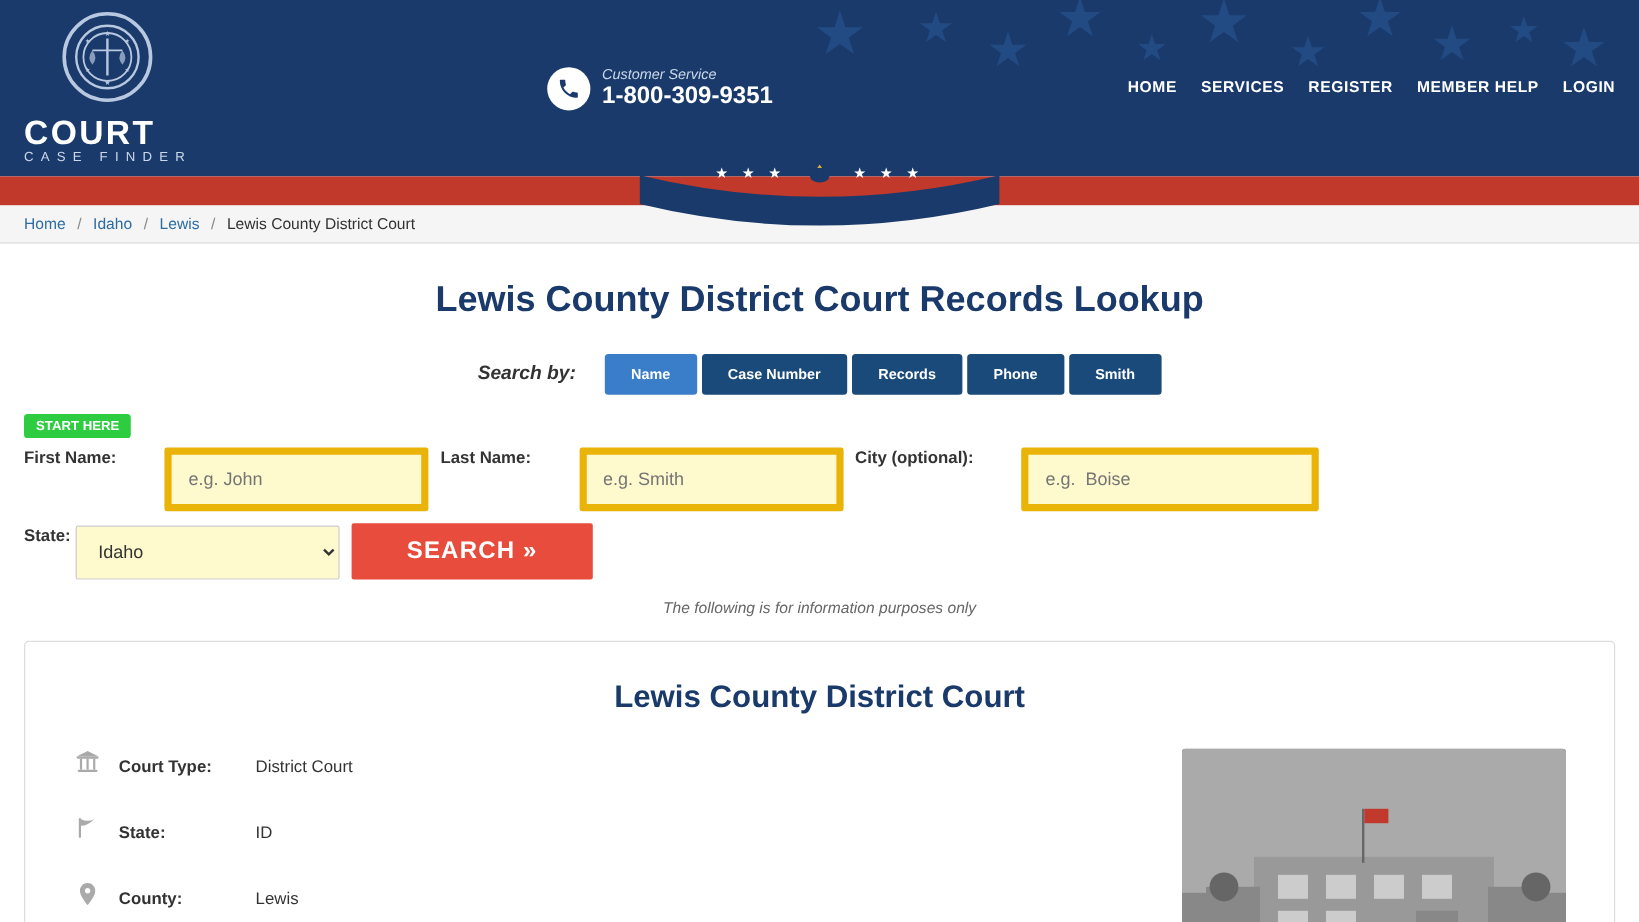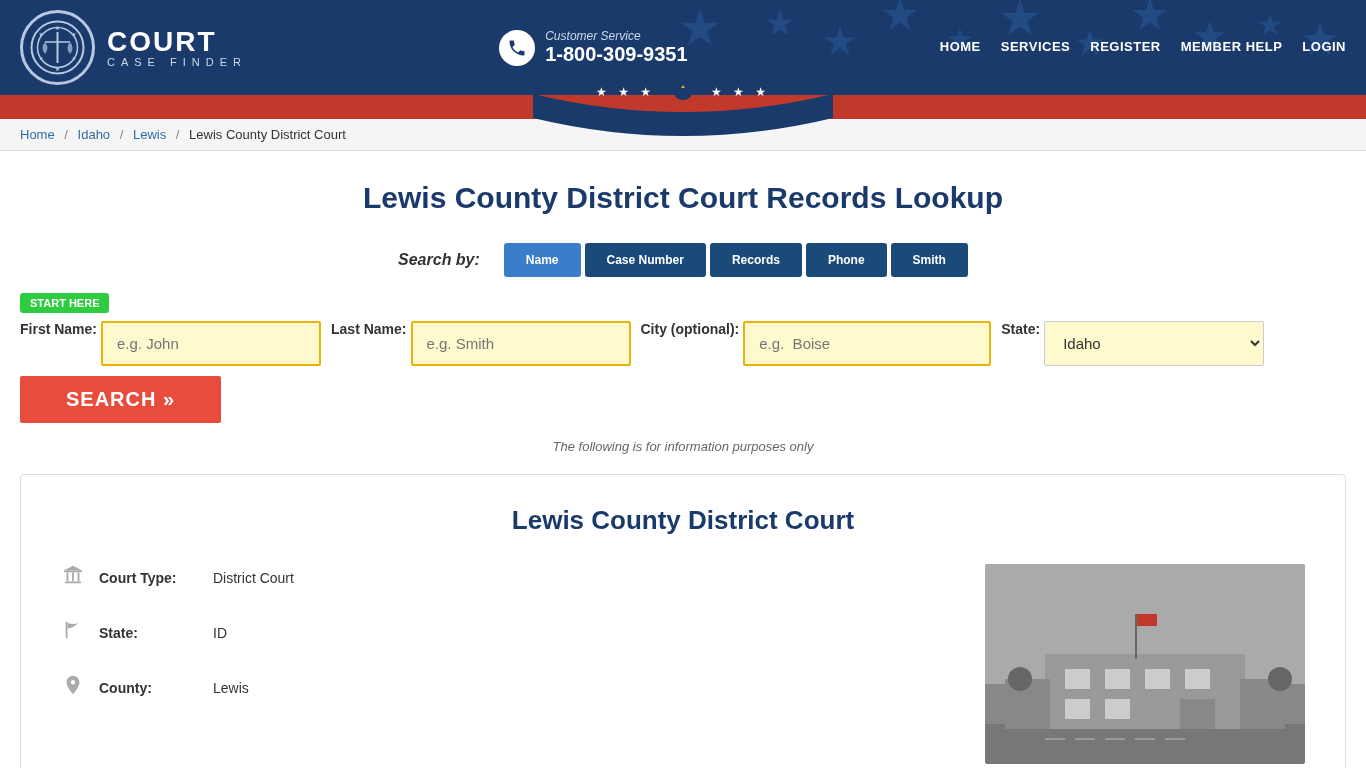--- a/index.html
+++ b/index.html
@@ -18,20 +18,21 @@
     .header-bg-stars {
       position: absolute;
       top: 0; right: 0; bottom: 0; left: 0;
       pointer-events: none;
     }
     .logo-area {
       display: flex;
       align-items: center;
       gap: 12px;
       z-index: 1;
+      flex-direction: column;
     }
     .logo-badge {
       width: 75px;
       height: 75px;
       border: 3px solid #b8c8e0;
       border-radius: 50%;
       background: #1a3a6b;
       display: flex;
       align-items: center;
       justify-content: center;
@@ -180,26 +181,27 @@
     .form-row {
       display: flex;
       align-items: flex-end;
       gap: 10px;
       flex-wrap: wrap;
     }
     .form-group { display: flex; flex-direction: row; gap: 4px; }
     .form-label { font-weight: bold; font-size: 14px; color: #333; }
     .form-input {
       background: #fffacd;
-      border: 2px solid #eab308;
+      border: 6px solid #eab308;
       padding: 12px 14px;
       font-size: 15px;
       border-radius: 2px;
       color: #999;
       width: 220px;
+      margin-left: 36px;
     }
     .form-input.city { width: 248px; }
     .form-select {
       background: #fffacd;
       border: 1px solid #ccc;
       padding: 12px 14px;
       font-size: 15px;
       border-radius: 2px;
       color: #333;
       width: 220px;

